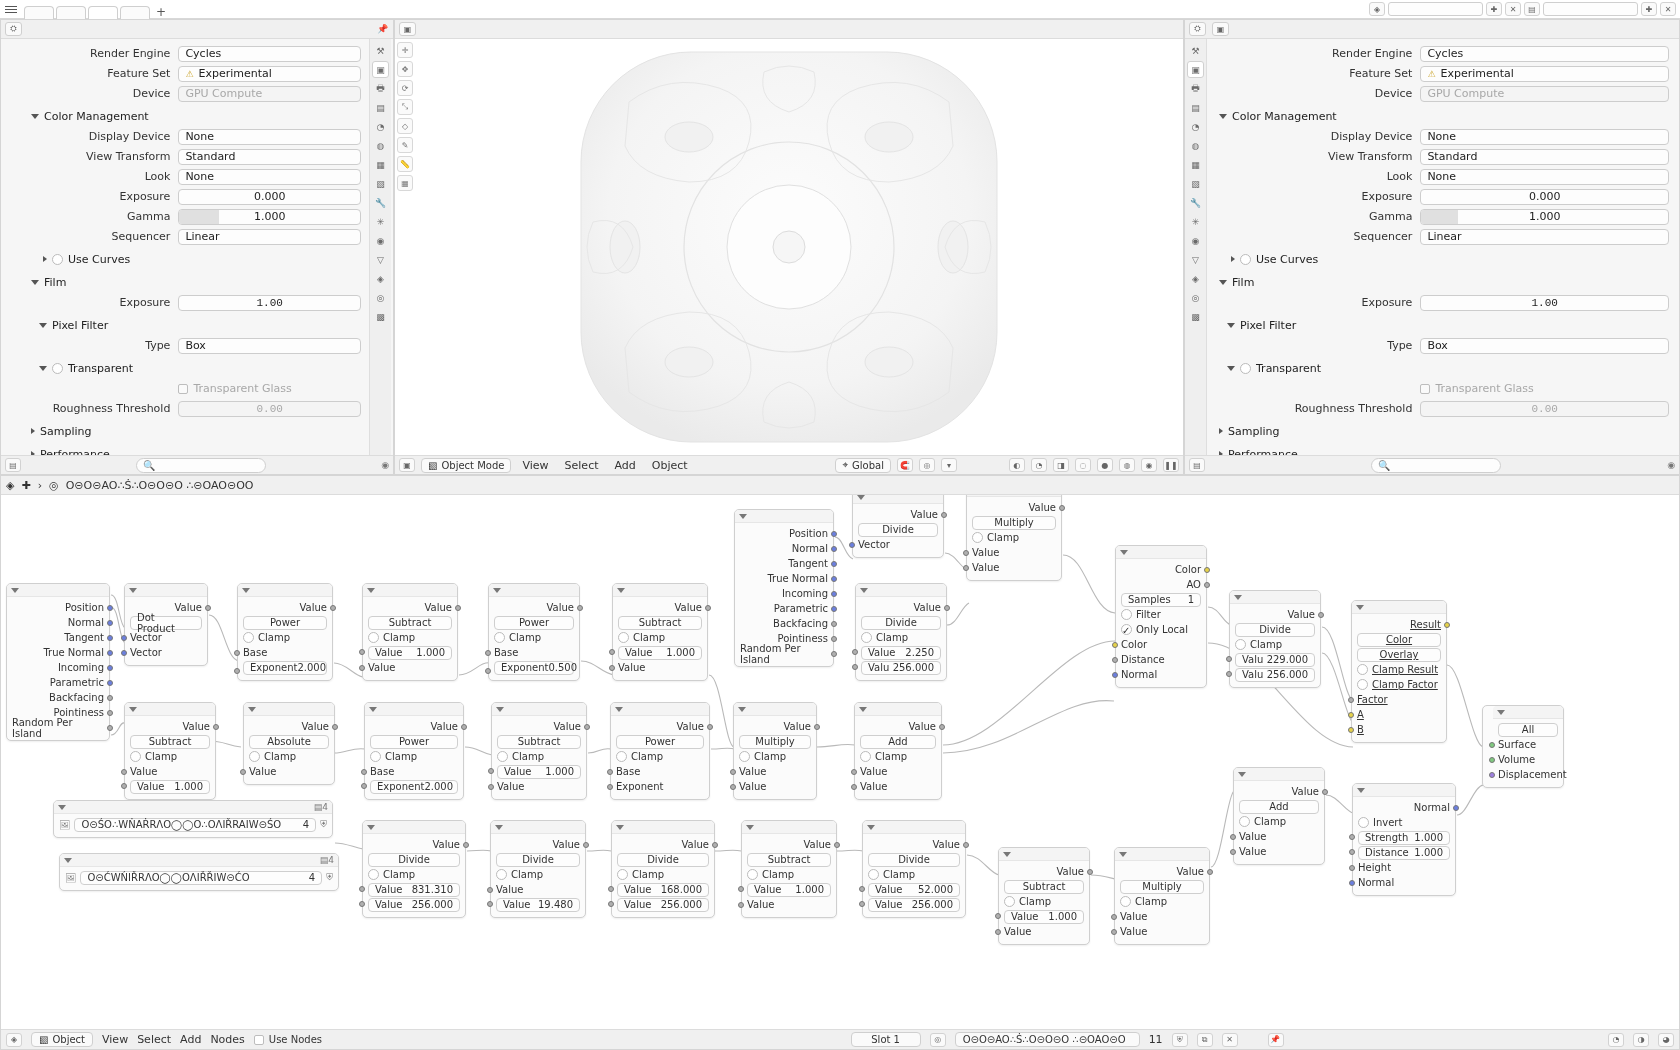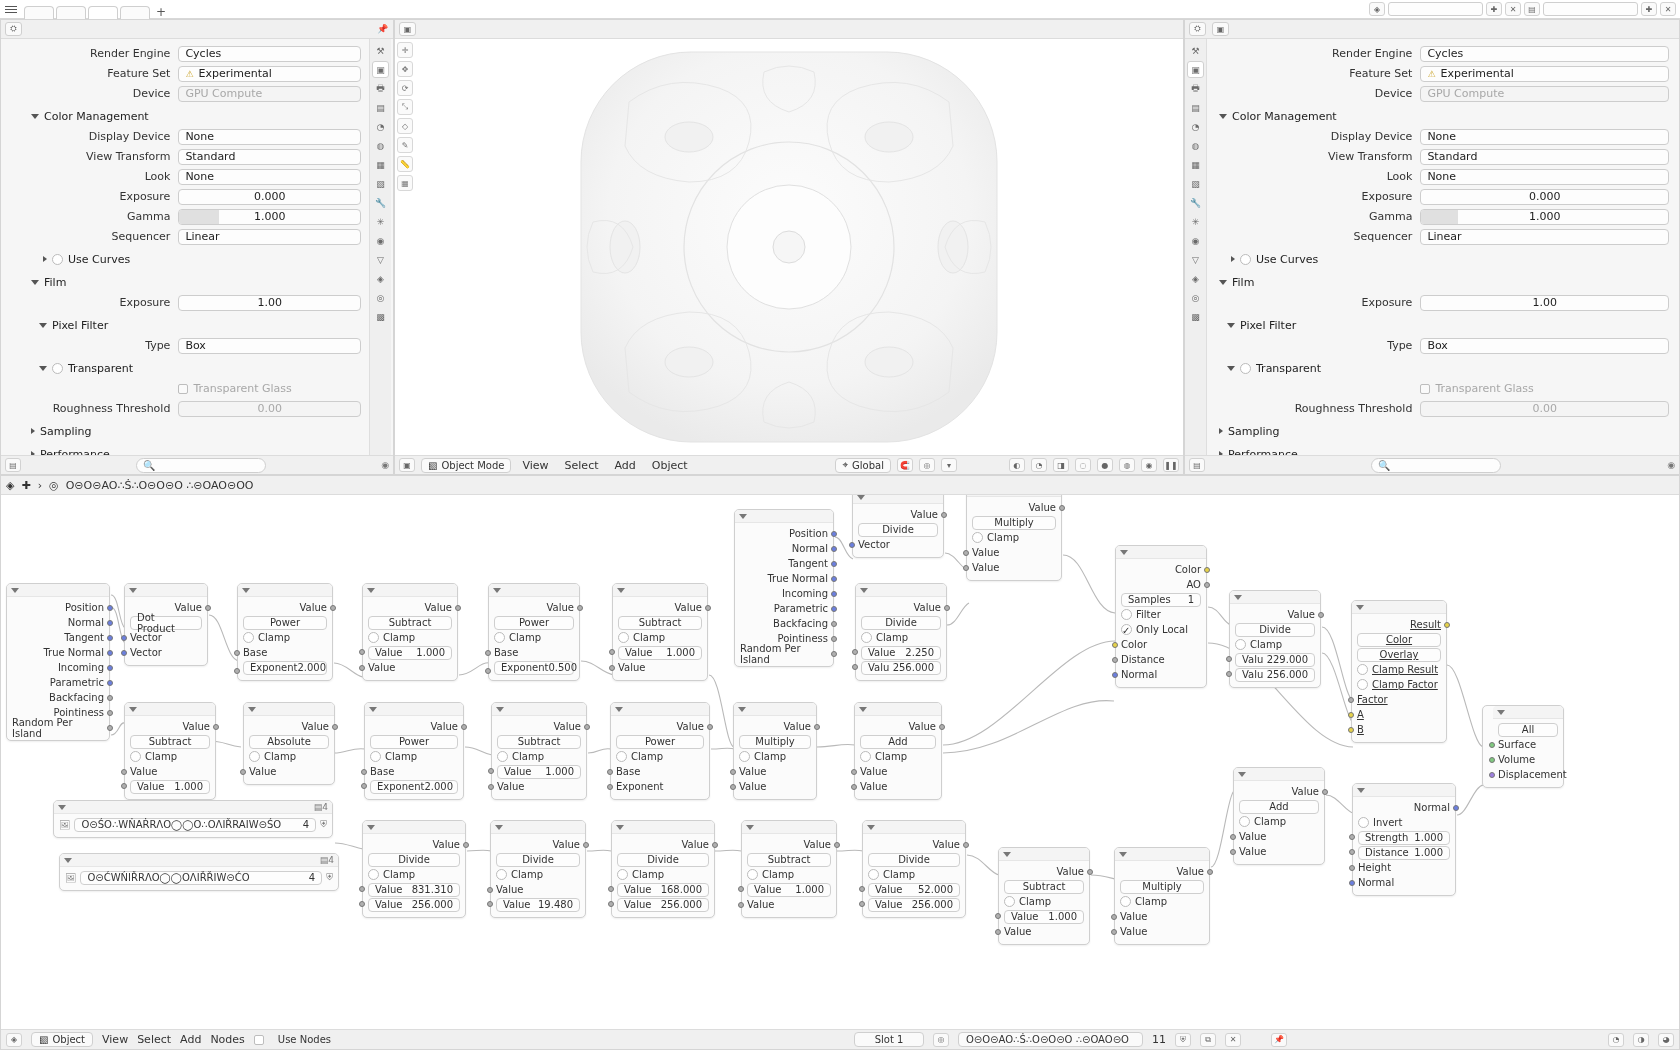--- a/index.html
+++ b/index.html
@@ -68,21 +68,21 @@
   .prop-body { position:absolute; top:19px; bottom:19px; left:22px; right:0; background:#f6f6f6; padding:6px 6px 0 6px; overflow:hidden; }
 
   .row { display:flex; align-items:center; height:17px; margin-bottom:3px; }
   .row .lbl { width:45%; text-align:right; padding-right:8px; color:#333; font-size:11px; white-space:nowrap; overflow:hidden; }
   .row .ctl { flex:1; }
   .field {
     height:16px; border:1px solid #cdcdcd; border-radius:4px; background:#fdfdfd;
     display:flex; align-items:center; padding:0 6px; font-size:11px; color:#222;
   }
   .field.dim { color:#a8a8a8; background:#f4f4f4; }
-  .field.center { justify-content:center; }
+  .field.center { justify-content:center;font-family:Liberation Mono, monospace; }
   .slider {
     position:relative; height:16px; border:1px solid #cdcdcd; border-radius:4px; background:#fdfdfd;
     display:flex; align-items:center; justify-content:center; font-size:11px; color:#222; overflow:hidden;
   }
   .slider .bar { position:absolute; left:0; top:0; bottom:0; background:#e0e0e0; }
   .slider span { position:relative; }
   .sect { display:flex; align-items:center; gap:5px; height:18px; font-size:11px; color:#222; margin:5px 0 3px 2px; }
   .tri { width:0;height:0;border-left:4px solid #555;border-top:3px solid transparent;border-bottom:3px solid transparent; }
   .tri.open { border-left:4px solid transparent; border-right:4px solid transparent; border-top:5px solid #555; border-bottom:none; }
   .chk { display:flex; align-items:center; gap:5px; font-size:11px; }
@@ -1562,21 +1562,21 @@
     <div class="nfoot">
       <div class="ico-btn">◈</div>
       <div class="pill">
           <span>▧</span>
           <span>Object</span>
         </div>
       <span>View</span>
       <span>Select</span>
       <span>Add</span>
       <span>Nodes</span>
-      <div class="nchk" style="gap:14px">
+      <div class="nchk" style="gap:5px">
           <div class="cbox"></div>
           <span>Use Nodes</span>
         </div>
       <div style="flex:1"></div>
       <div class="pill" style="width:70px;justify-content:center;">Slot 1</div>
       <div class="ico-btn">◎</div>
       <div class="pill" style="width:185px;justify-content:flex-start;">O⊝O⊝AO∴Ṡ∴O⊝O⊝O ∴⊝OAO⊝O</div>
       <span>11</span>
       <div class="ico-btn">⛨</div>
       <div class="ico-btn">⧉</div>

